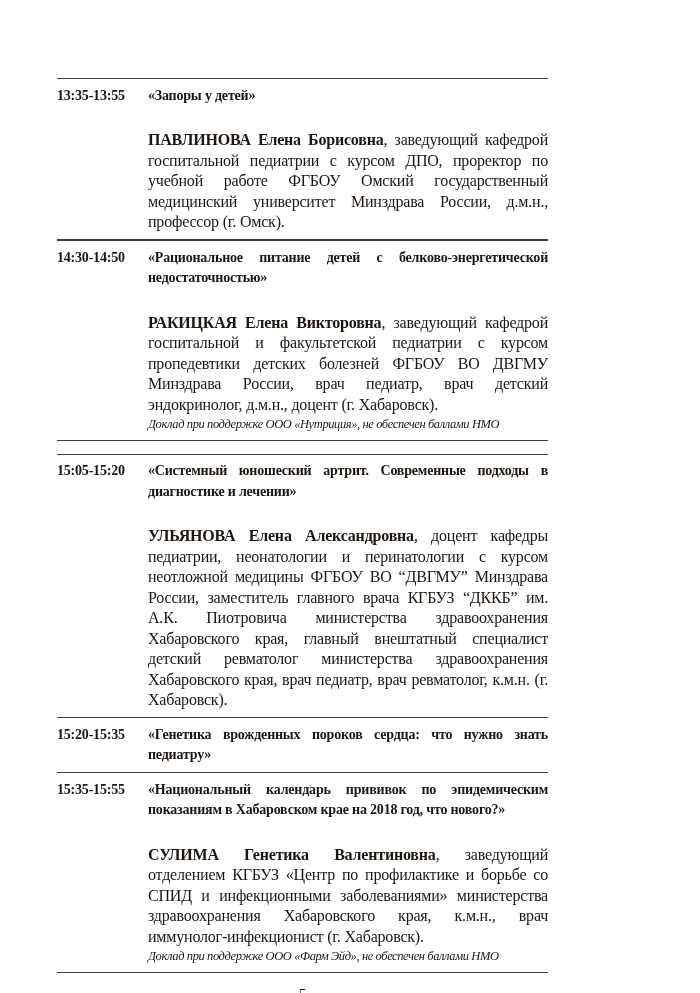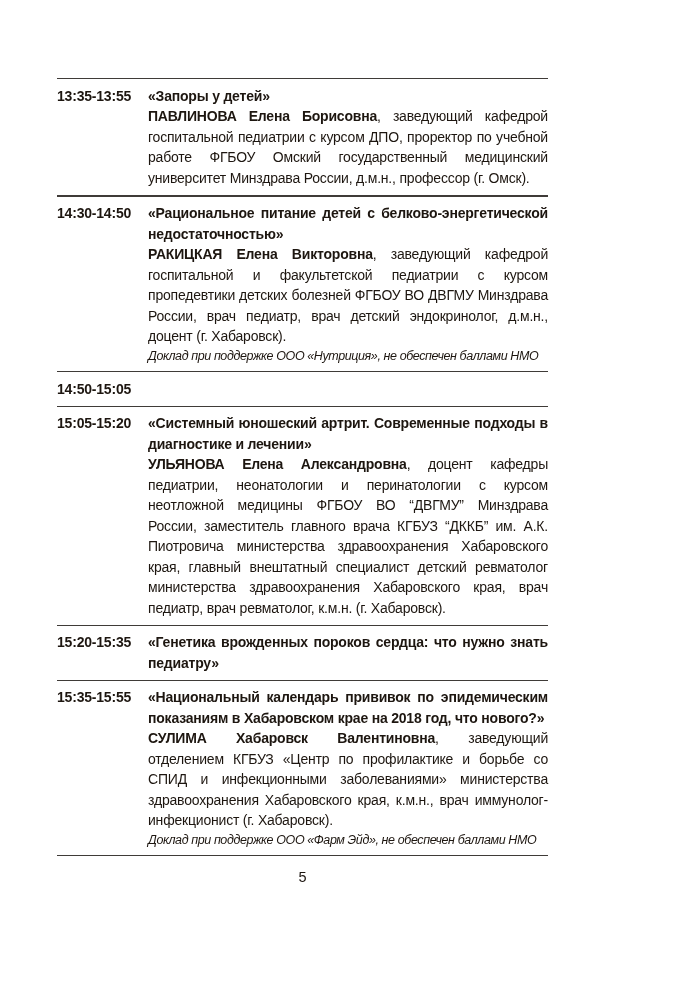--- a/index.html
+++ b/index.html
@@ -9,20 +9,21 @@
     background: #ffffff;
     color: #1d1610;
     font-family: "Liberation Sans", sans-serif;
     overflow: hidden;
   }
   .page {
     box-sizing: border-box;
     width: 610px;
     height: 993px;
     padding: 78px 62px 0 57px;
+    font-family: Liberation Serif, serif;
   }
   .rule {
     border-top: 1.5px solid #3f3b38;
     height: 0;
   }
   .session {
     display: flex;
     padding: 6.5px 0 6.5px 0;
   }
   .time {
@@ -40,24 +41,25 @@
   }
   p { margin: 0; }
   .title {
     font-weight: bold;
     font-size: 14px;
     line-height: 20.5px;
     letter-spacing: -0.2px;
     text-align: justify;
   }
   .desc {
-    font-size: 14px;
+    font-size: 16px;
     line-height: 20.5px;
     letter-spacing: -0.2px;
     text-align: justify;
+    margin-top: 24px;
   }
   .desc b { font-weight: bold; }
   .footnote {
     font-style: italic;
     font-size: 12.5px;
     line-height: 17px;
     letter-spacing: -0.4px;
     padding-top: 1px;
   }
   .pageno {
@@ -84,21 +86,20 @@
   <div class="session">
     <div class="time">14:30-14:50</div>
     <div class="sbody">
       <p class="title">«Рациональное питание детей с белково-энергетической недостаточностью»</p>
       <p class="desc"><b>РАКИЦКАЯ Елена Викторовна</b><span>, заведующий кафедрой госпитальной и факультетской педиатрии с курсом пропедевтики детских болезней ФГБОУ ВО ДВГМУ Минздрава России, врач педиатр, врач детский эндокринолог, д.м.н., доцент (г. Хабаровск).</span></p>
       <p class="footnote">Доклад при поддержке ООО «Нутриция», не обеспечен баллами НМО</p>
     </div>
   </div>
 <div class="rule"></div>
   <div class="session">
-    <div class="time">14:50-15:05</div>
   </div>
 <div class="rule"></div>
   <div class="session">
     <div class="time">15:05-15:20</div>
     <div class="sbody">
       <p class="title">«Системный юношеский артрит. Современные подходы в диагностике и лечении»</p>
       <p class="desc"><b>УЛЬЯНОВА Елена Александровна</b><span>, доцент кафедры педиатрии, неонатологии и перинатологии с курсом неотложной медицины ФГБОУ ВО “ДВГМУ” Минздрава России, заместитель главного врача КГБУЗ “ДККБ” им. А.К. Пиотровича министерства здравоохранения Хабаровского края, главный внештатный специалист детский ревматолог министерства здравоохранения Хабаровского края, врач педиатр, врач ревматолог, к.м.н. (г. Хабаровск).</span></p>
 
     </div>
   </div>
@@ -108,20 +109,20 @@
     <div class="sbody">
       <p class="title">«Генетика врожденных пороков сердца: что нужно знать педиатру»</p>
 
     </div>
   </div>
 <div class="rule"></div>
   <div class="session">
     <div class="time">15:35-15:55</div>
     <div class="sbody">
       <p class="title">«Национальный календарь прививок по эпидемическим показаниям в Хабаровском крае на 2018 год, что нового?»</p>
-      <p class="desc"><b>СУЛИМА Хабаровск Валентиновна</b><span>, заведующий отделением КГБУЗ «Центр по профилактике и борьбе со СПИД и инфекционными заболеваниями» министерства здравоохранения Хабаровского края, к.м.н., врач иммунолог-инфекционист (г. Хабаровск).</span></p>
+      <p class="desc"><b>СУЛИМА Генетика Валентиновна</b><span>, заведующий отделением КГБУЗ «Центр по профилактике и борьбе со СПИД и инфекционными заболеваниями» министерства здравоохранения Хабаровского края, к.м.н., врач иммунолог-инфекционист (г. Хабаровск).</span></p>
       <p class="footnote">Доклад при поддержке ООО «Фарм Эйд», не обеспечен баллами НМО</p>
     </div>
   </div>
 <div class="rule"></div>
     </div>
   <div class="pageno">5</div>
 </div>
 
 </body></html>

